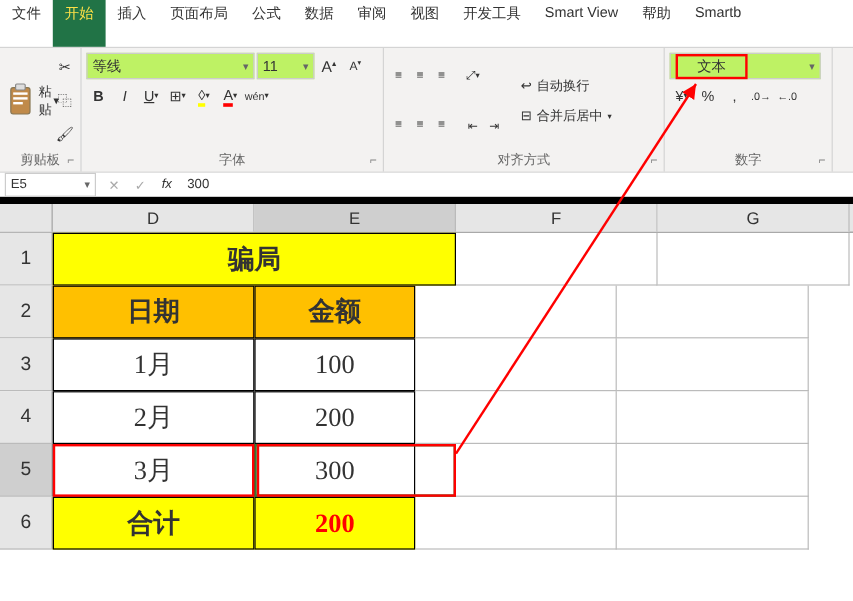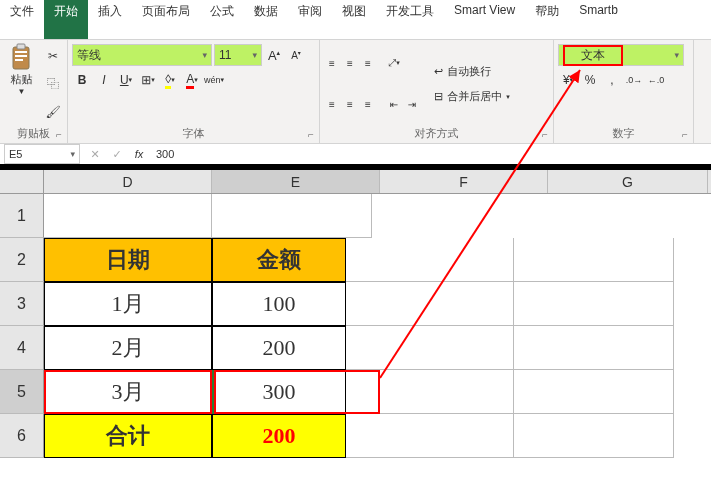--- a/index.html
+++ b/index.html
@@ -1,28 +1,28 @@
 <!DOCTYPE html>
 <html><head>
 <meta charset="utf-8">
 <style>
 *{box-sizing:border-box;margin:0;padding:0;font-family:"Microsoft YaHei",sans-serif}
 body{background:#fff;width:711px;height:501px;overflow:hidden;position:relative;font-size:12px;color:#333}
 .tabs{display:flex;background:#fff;height:40px;border-bottom:1px solid #d4d4d4}
 .tab{padding:3px 10px;font-size:12px;color:#333;cursor:pointer}
-.tab.active{background:#217346;color:#ffffff}
+.tab.active{background:#217346;color:#fde047}
 .ribbon{display:flex;background:#f3f2f1;height:104px;border-bottom:1px solid #d4d4d4}
 .group{display:flex;flex-direction:column;border-right:1px solid #d4d4d4;padding:2px 4px 0;position:relative}
 .group-label{text-align:center;font-size:11px;color:#666;padding:2px 0;margin-top:auto}
 .dialog-launcher{position:absolute;right:2px;bottom:2px;width:12px;height:12px;font-size:10px;color:#888;cursor:pointer;text-align:center}
 .g-body{display:flex;flex:1;gap:4px;padding-top:2px}
 .col{display:flex;flex-direction:column;justify-content:space-around;gap:3px}
 .icon-btn{width:20px;height:20px;display:flex;align-items:center;justify-content:center;font-size:12px;cursor:pointer}
 .icon-btn.sm{width:16px;height:16px;font-size:10px}
-.icon-lg{width:36px;display:flex;flex-direction:column;align-items:center;font-size:11px;cursor:pointer}
+.icon-lg{width:36px;display:flex;flex-direction:row;align-items:center;font-size:11px;cursor:pointer}
 .icon-lg .glyph{font-size:22px;height:28px;display:flex;align-items:center}
 .combo{display:flex;align-items:center;border:1px solid #ccc;background:#bef264;height:22px;padding:0 4px;font-size:12px}
 .combo .arrow{margin-left:auto;font-size:9px;color:#666}
 .row{display:flex;gap:2px;align-items:center}
 .btn-label{display:flex;align-items:center;gap:4px;font-size:11px;height:22px;padding:0 4px;cursor:pointer}
 .number-format{border:2px solid red;position:relative}
 .formula-bar{display:flex;align-items:flex-start;height:26px;border-bottom:6px solid #000000;background:#fff}
 .name-box{width:76px;border:1px solid #ccc;height:20px;margin:0 4px;padding:0 4px;display:flex;align-items:center;font-size:11px}
 .name-box .arrow{margin-left:auto;font-size:9px;color:#666}
 .fx-btn{width:22px;height:20px;display:flex;align-items:center;justify-content:center;font-size:11px;cursor:pointer}
@@ -257,20 +257,21 @@
   <div class="col-headers">
     <div class="corner"></div>
     <div class="ch D">D</div>
     <div class="ch E sel">E</div>
     <div class="ch F">F</div>
     <div class="ch G">G</div>
   </div>
 
   <div class="srow">
     <div class="rh">1</div>
+    <div class="cell c-D yellow tbl-border tbl-border-left bold" style="width:336px">骗局</div>
     <div class="cell c-F"></div>
     <div class="cell c-G"></div>
   </div>
   <div class="srow">
     <div class="rh">2</div>
     <div class="cell c-D orange tbl-border tbl-border-left bold">日期</div>
     <div class="cell c-E orange tbl-border bold">金额</div>
     <div class="cell c-F"></div>
     <div class="cell c-G"></div>
   </div>

